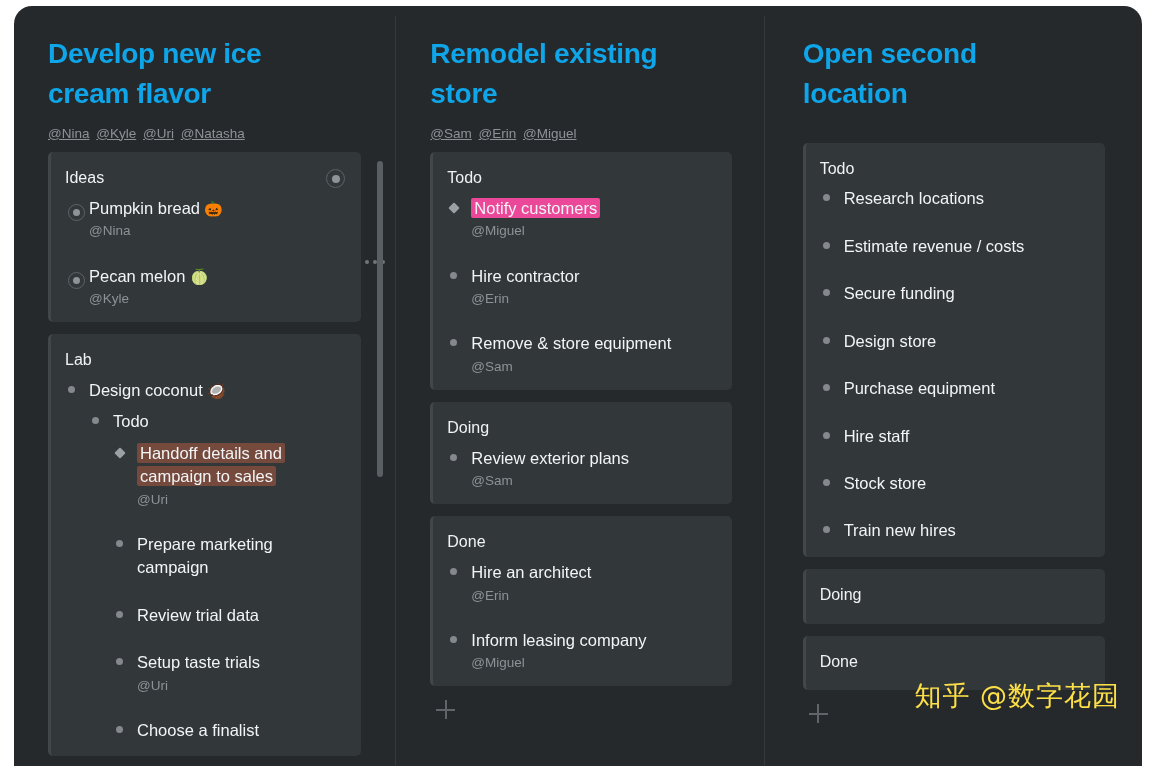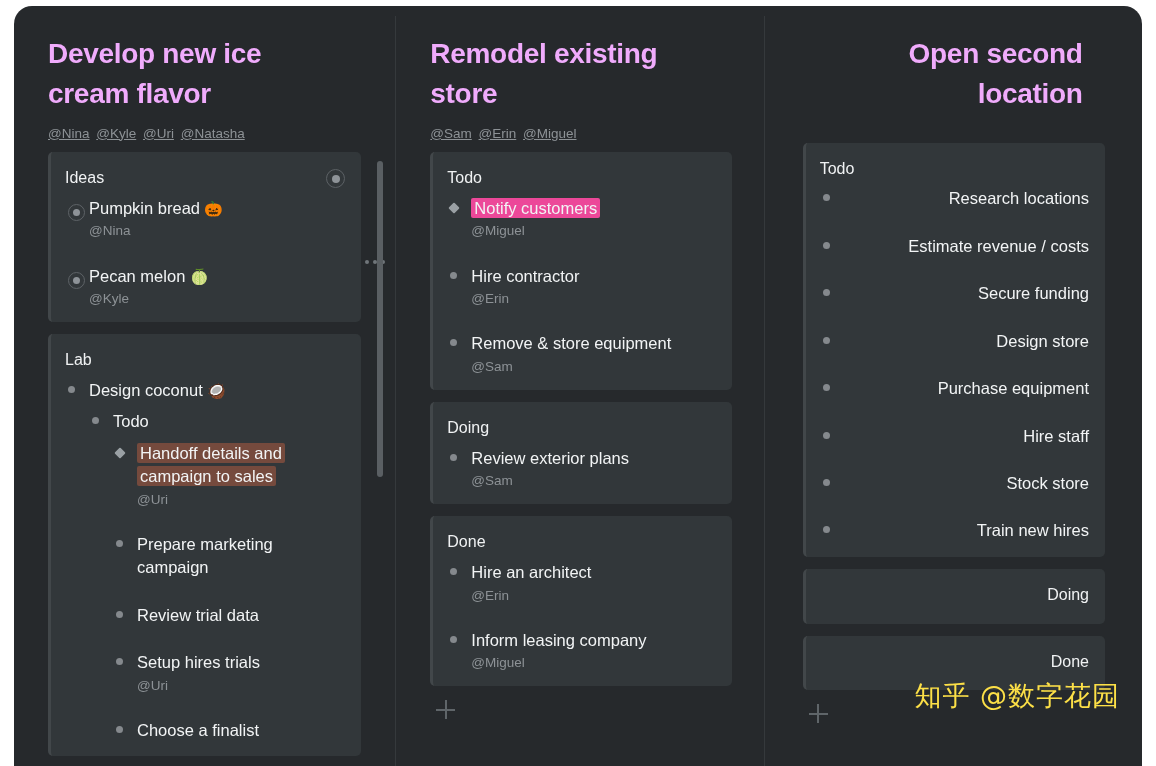--- a/index.html
+++ b/index.html
@@ -30,34 +30,34 @@
   }
 
   .col {
     position: relative;
     height: 100%;
     padding: 28px 0 0 0;
     overflow: hidden;
   }
   .col-1 { width: 382px; padding-left: 34px; padding-right: 34px; }
   .col-2 { width: 368px; padding-left: 34px; padding-right: 32px; }
-  .col-3 { width: 378px; padding-left: 38px; padding-right: 37px; text-align: right; }
+  .col-3 { width: 378px; padding-left: 38px; padding-right: 37px; }
 
   .col-divider {
     width: 1px;
     background: #35393c;
     margin-top: 10px;
     margin-bottom: 0;
     flex: 0 0 1px;
   }
 
   .col-title {
     font-size: 28px;
     font-weight: bold;
-    color: #f0abfc;
+    color: #0ea5e9;
     line-height: 1.44;
     letter-spacing: -0.3px;
     max-width: 280px;
   }
 
   .mentions-row {
     margin-top: 10px;
     margin-bottom: 10px;
     font-size: 13.5px;
     color: #8d9296;
@@ -296,21 +296,21 @@
                     <li class="node">
                       <span class="bullet dot"></span>
                       <div class="node-text">Prepare marketing campaign</div>
                     </li>
                     <li class="node">
                       <span class="bullet dot"></span>
                       <div class="node-text">Review trial data</div>
                     </li>
                     <li class="node">
                       <span class="bullet dot"></span>
-                      <div class="node-text">Setup hires trials</div>
+                      <div class="node-text">Setup taste trials</div>
                       <div class="assignees">@Uri</div>
                     </li>
                     <li class="node">
                       <span class="bullet dot"></span>
                       <div class="node-text">Choose a finalist</div>
                     </li>
                   </ul>
                 </li>
               </ul>
             </li>

